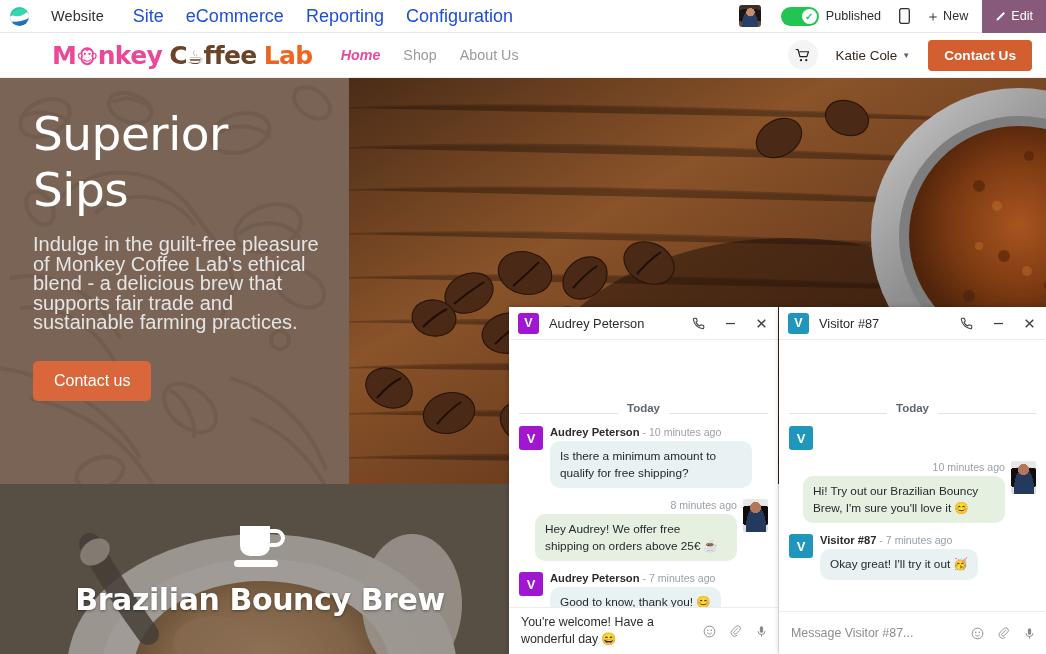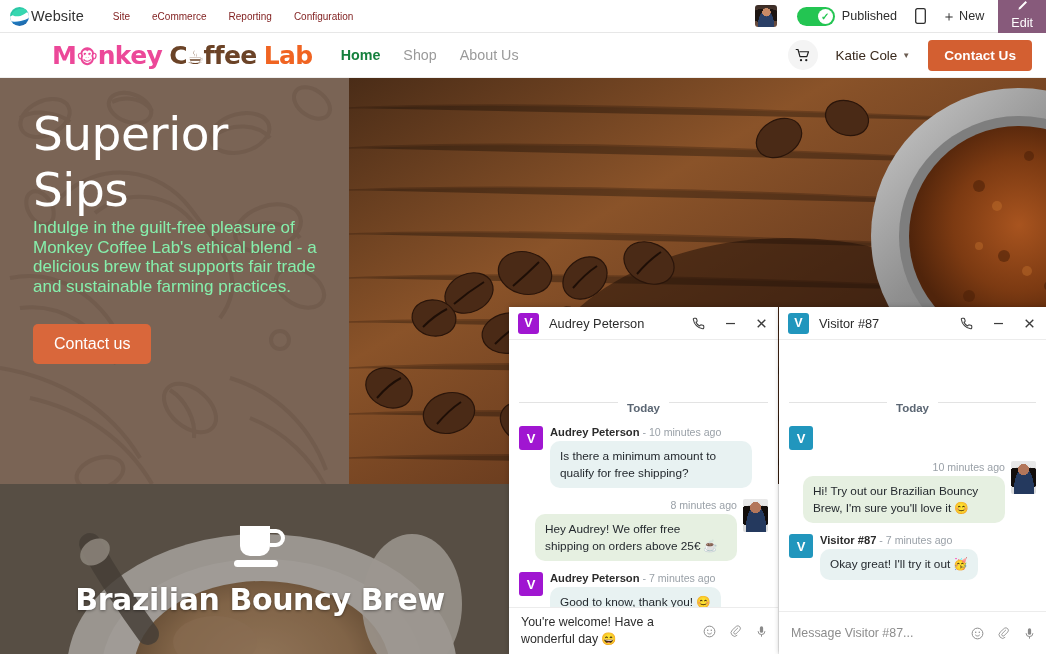--- a/index.html
+++ b/index.html
@@ -10,38 +10,38 @@
     background: #fff;
   }
   #app { position: relative; width: 1046px; height: 654px; overflow: hidden; }
 
   
   .topbar {
     position: absolute; top: 0; left: 0; width: 1046px; height: 33px;
     background: #fff; border-bottom: 1px solid #e7e7e7;
     display: flex; align-items: center; z-index: 40;
   }
-  .tb-brand { display: flex; align-items: center; gap: 2px; padding-left: 10px; }
+  .tb-brand { display: flex; align-items: center; gap: 22px; padding-left: 10px; }
   .odoo-logo {
     width: 19px; height: 19px; border-radius: 50%;
     background: linear-gradient(160deg,#2bc7a6 0%,#2bc7a6 38%,#1f7fc4 60%,#1f5fa0 100%);
     position: relative; overflow: hidden; flex: none;
   }
   .odoo-logo::before {
     content:""; position:absolute; left:-2px; top:6px; width:24px; height:8px;
     background:#fff; border-radius:50%; transform: rotate(-12deg);
   }
   .odoo-logo::after {
     content:""; position:absolute; left:2px; top:2px; width:15px; height:7px;
     background: #36d7b0; border-radius:50%; transform: rotate(-14deg);
   }
   .tb-app-name { font-size: 14.5px; color: #313131; letter-spacing:.1px; }
   .tb-menu { display:flex; align-items:center; gap: 0; margin-left: 18px; }
   .tb-menu-item {
-    font-size: 10px; color: #7f1d1d; padding: 6px 11px; cursor: pointer;
+    font-size: 18px; color: #1d4ed8; padding: 6px 11px; cursor: pointer;
     white-space: nowrap;
   }
   .tb-right { margin-left:auto; display:flex; align-items:center; height: 33px; }
   .tb-avatar {
     width: 22px; height: 22px; border-radius: 3px; overflow:hidden; margin-right: 20px;
     background:
       radial-gradient(circle at 52% 33%, #c98a66 0 22%, transparent 23%),
       radial-gradient(ellipse at 50% 95%, #2a3f66 0 52%, transparent 53%),
       radial-gradient(ellipse at 28% 48%, #1d1512 0 40%, transparent 41%),
       radial-gradient(ellipse at 74% 48%, #1d1512 0 38%, transparent 39%),
@@ -56,41 +56,41 @@
   .pub-switch::after {
     content:"✓"; position:absolute; right:2px; top:2px; width:15px; height:15px;
     border-radius:50%; background:#fff; color:#23c552; font-size:10px;
     display:flex; align-items:center; justify-content:center; font-weight:bold;
   }
   .pub-label { font-size: 12.6px; color:#2e2e2e; }
   .tb-mobile-icon { margin-right: 16px; display:flex; align-items:center; cursor:pointer; }
   .tb-new { display:flex; align-items:center; gap:3px; font-size:12.6px; color:#2e2e2e; margin-right: 14px; cursor:pointer; }
   .tb-edit {
     background:#875a7b; color:#fff; height:33px; padding: 0 13px;
-    display:flex; align-items:center; gap:5px; font-size:12.6px; cursor:pointer;flex-direction:column;
+    display:flex; align-items:center; gap:5px; font-size:12.6px; cursor:pointer;
   }
 
   
   .site-header {
     position:absolute; top:33px; left:0; width:1046px; height:45px;
     background:#fff; display:flex; align-items:center; z-index:30;
     border-bottom: 1px solid #efefef;
   }
   .logo-wrap { margin-left: 52px; display:flex; align-items:baseline; gap: 7px; }
   .logo-txt {
     font-family: "DejaVu Sans", sans-serif;
     font-size: 25px; font-weight: bold; letter-spacing: -0.6px;
   }
   .logo-monkey { color:#ec4899; }
   .logo-coffee { color:#6b4327; }
   .logo-lab { color:#f06422; }
   .logo-emoji { font-size: 19px; }
   .nav-links { display:flex; align-items:center; gap:23px; margin-left: 28px; }
   .nav-link { font-size: 14.3px; color:#9a9a9a; cursor:pointer; white-space:nowrap; }
-  .nav-link.active { color:#15803d; font-weight:600; }
+  .nav-link.active { color:#ec4899; font-weight:600;font-style:italic; }
   .hdr-right { margin-left:auto; display:flex; align-items:center; gap: 18px; margin-right: 14px; }
   .cart-btn {
     width:30px; height:30px; border-radius:50%; background:#f4f4f4;
     display:flex; align-items:center; justify-content:center; cursor:pointer;
   }
   .user-menu { display:flex; align-items:center; gap:5px; font-size:13.4px; color:#3a2a1e; font-weight:400; cursor:pointer; }
   .caret { font-size:8px; color:#6b5c51; }
   .contact-btn {
     background:#d35f31; color:#fff; font-size:13.6px; font-weight:600;
     padding: 8px 16px; border-radius:4px; cursor:pointer; white-space:nowrap;
@@ -103,21 +103,21 @@
     background:#7a6455;
     padding-left:36px;
   }
   .hero-pattern { position:absolute; inset:0; opacity:.30; }
   .hero-content { position:absolute; left:33px; top:28px; width:300px; }
   .hero-title {
     font-family:"DejaVu Sans", sans-serif;
     font-size: 47px; line-height: 56px; color:#fff; font-weight:400; letter-spacing:-0.5px;
   }
   .hero-sub {
-    font-size: 17px; line-height: 19.6px; color:#86efac;
+    margin-top: 17px; font-size: 20px; line-height: 19.6px; color:#e5e5e5;
   }
   .hero-cta {
     margin-top: 28px; display:inline-block; background:#d9673b; color:#fff;
     font-size: 16px; padding: 11px 21px; border-radius: 5px; cursor:pointer;
   }
   .hero-right { flex:1; position:relative; overflow:hidden; }
   .hero-photo { position:absolute; inset:0; }
 
   
   .product-band {
@@ -158,21 +158,21 @@
     width: 21px; height: 21px; border-radius: 3px; color:#fff;
     font-size: 12.5px; font-weight:600;
     display:flex; align-items:center; justify-content:center; flex:none;
   }
   .chat-name { font-size: 12.8px; color:#2b2b2b; margin-left: 10px; }
   .chat-head-actions { margin-left:auto; display:flex; align-items:center; gap: 19px; }
   .chat-ico { color:#4a4a4a; cursor:pointer; display:flex; align-items:center; }
 
   .chat-body { flex:1; overflow:hidden; padding: 0 10px; position:relative; }
   .day-sep {
-    display:flex; align-items:flex-start; gap: 9px; margin: 0 0 12px 0;
+    display:flex; align-items:flex-end; gap: 9px; margin: 0 0 12px 0;
   }
   .day-sep .ln { flex:1; height:1px; background:#e3e3e3; }
   .day-sep .lbl { font-size: 11.5px; color:#5b6673; font-weight:600; }
 
   .msg { display:flex; margin-bottom: 11px; }
   .msg.in { }
   .msg.out { justify-content:flex-end; }
   .msg-av {
     width: 24px; height: 24px; border-radius: 3px; color:#fff; font-size:13px; font-weight:600;
     display:flex; align-items:center; justify-content:center; flex:none; margin-right: 7px;

